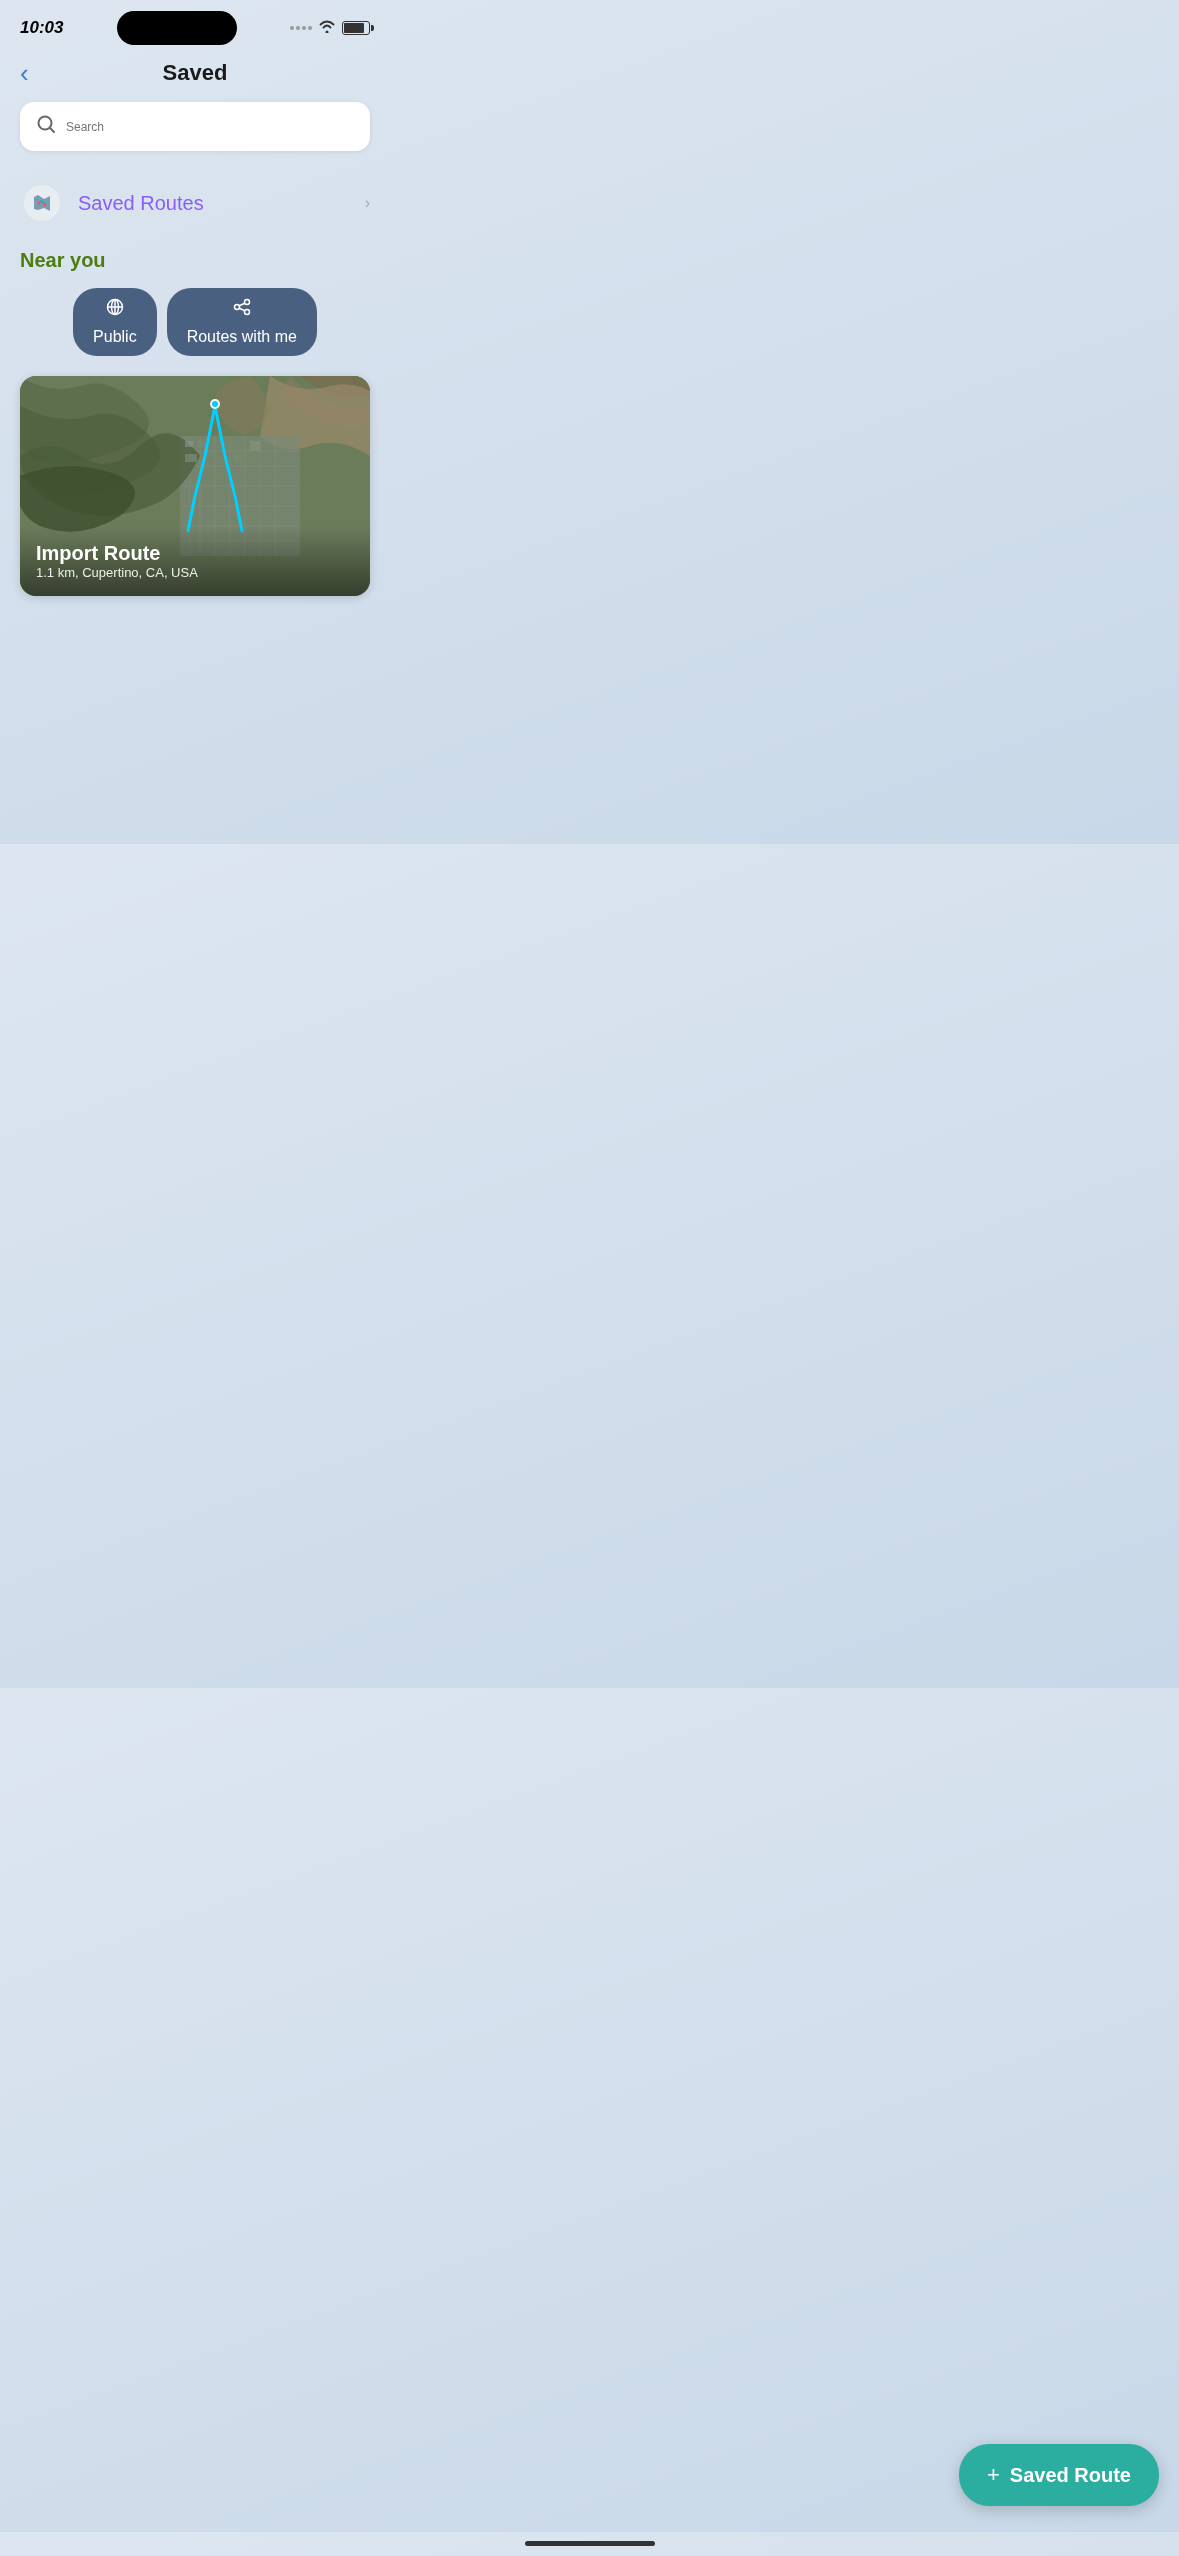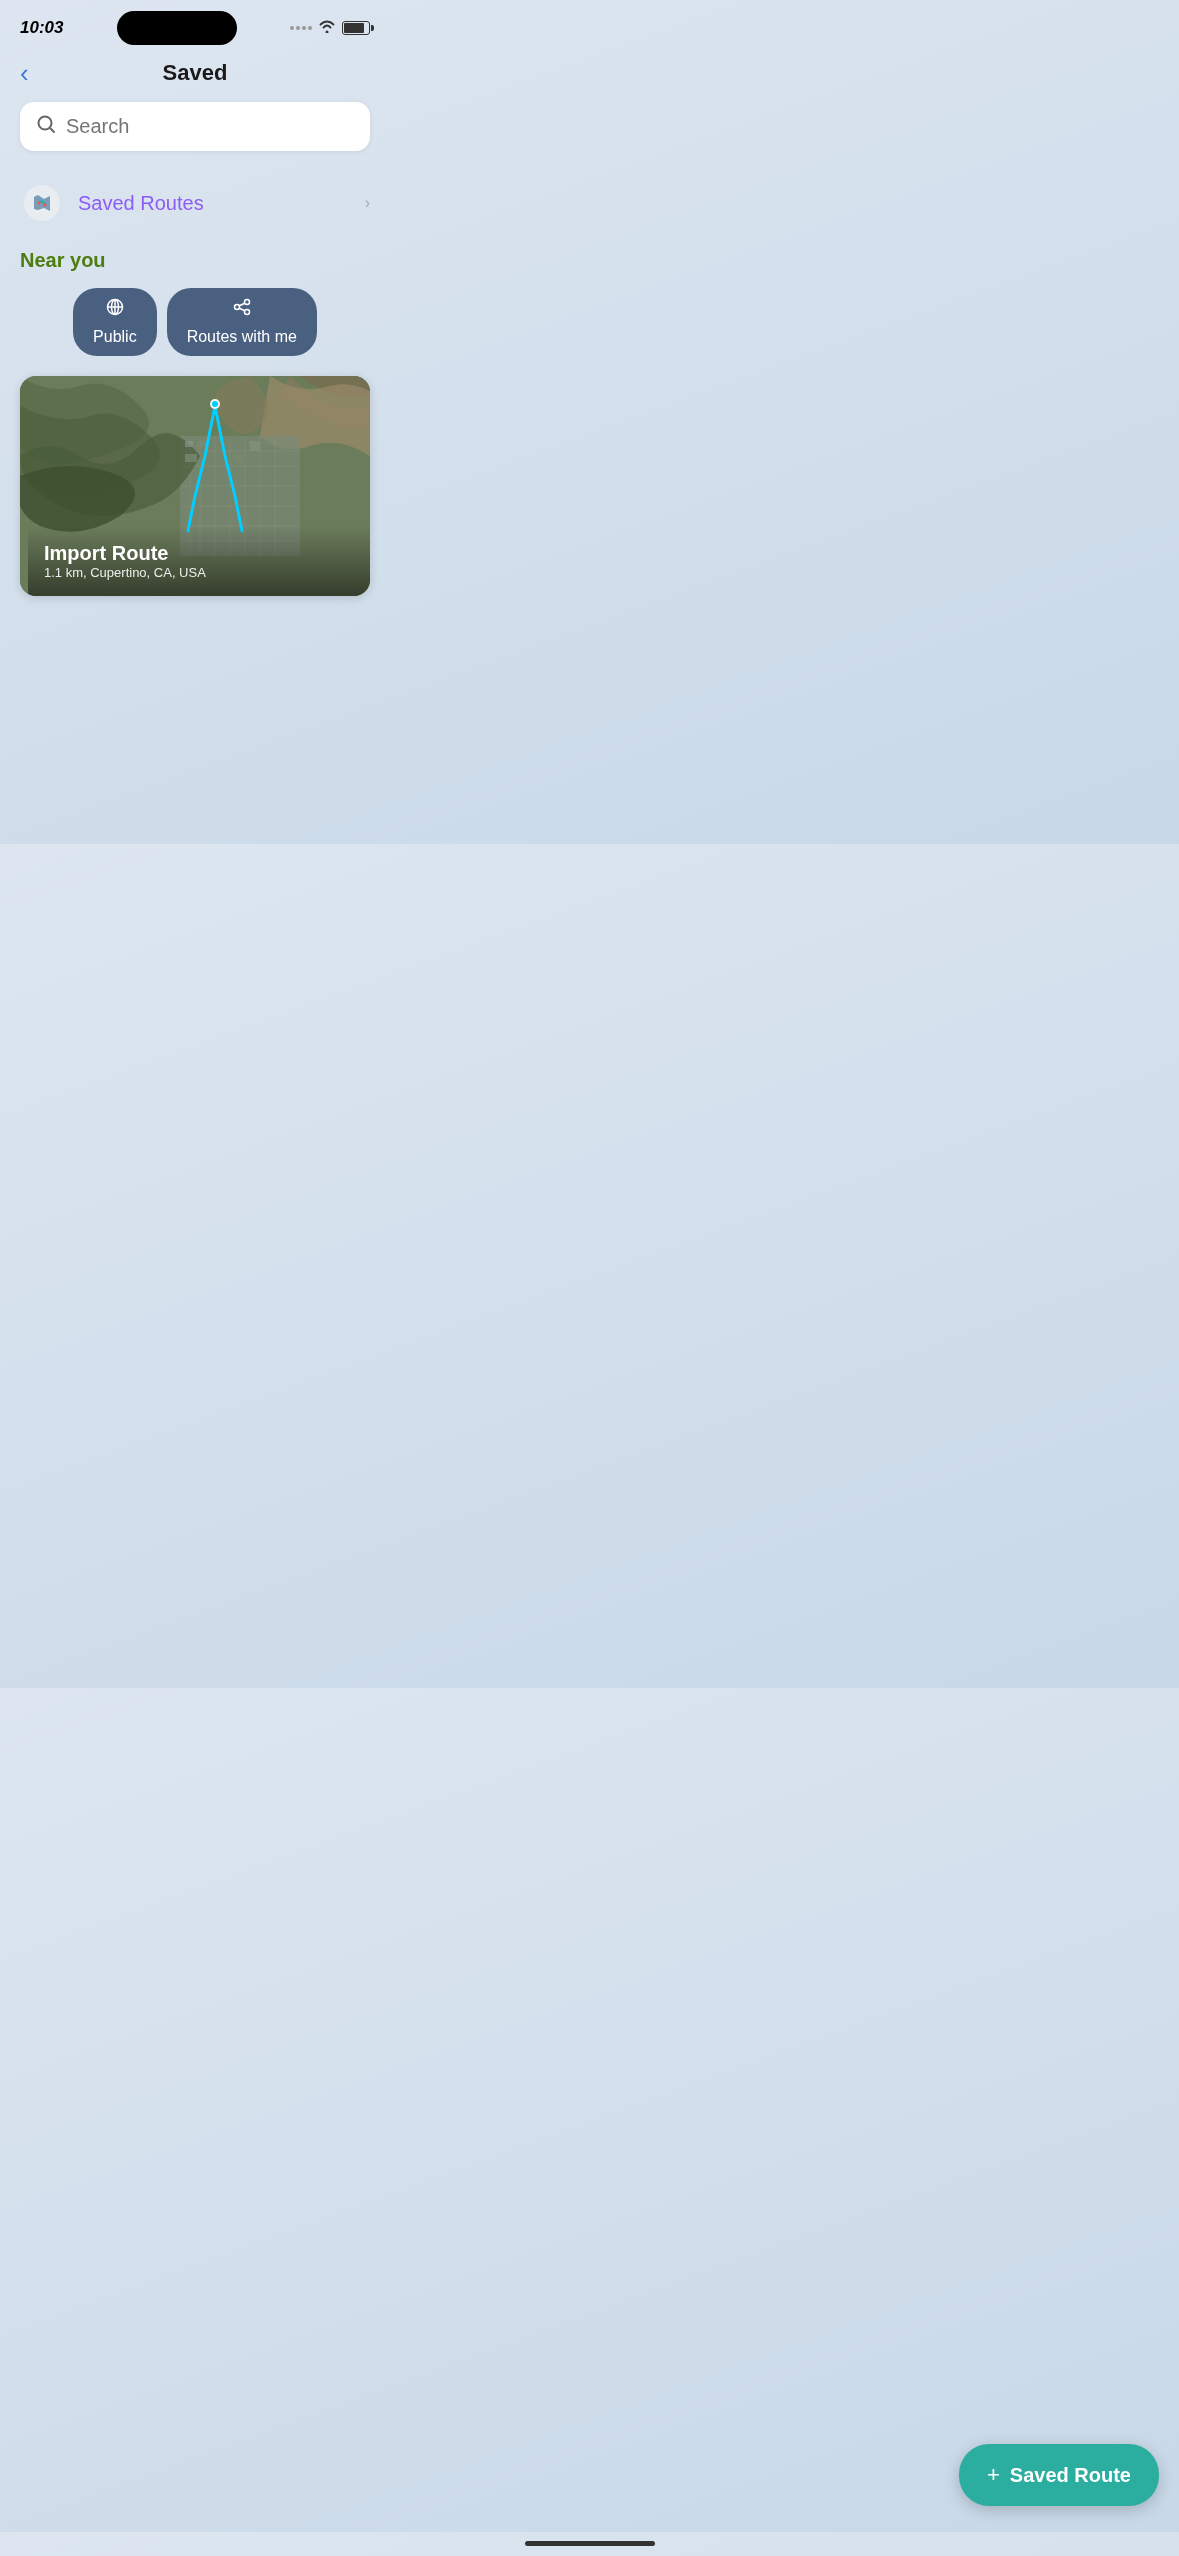--- a/index.html
+++ b/index.html
@@ -131,21 +131,21 @@
     }
 
     .search-icon {
       font-size: 18px;
       color: #555;
     }
 
     .search-input {
       border: none;
       outline: none;
-      font-size: 20px;
+      font-size: 12px;
       color: #701a75;
       background: transparent;
       width: 100%;
     }
 
     
     .saved-routes-row {
       display: flex;
       align-items: center;
       padding: 10px 20px 20px;
@@ -228,21 +228,21 @@
 
     
     .map-svg {
       width: 100%;
       height: 100%;
     }
 
     .route-overlay {
       position: absolute;
       bottom: 0;
-      left: 8px;
+      left: 0;
       right: 0;
       padding: 16px;
       background: linear-gradient(transparent, rgba(0,0,0,0.5));
     }
 
     .route-name {
       font-size: 20px;
       font-weight: 700;
       color: #fff;
     }

